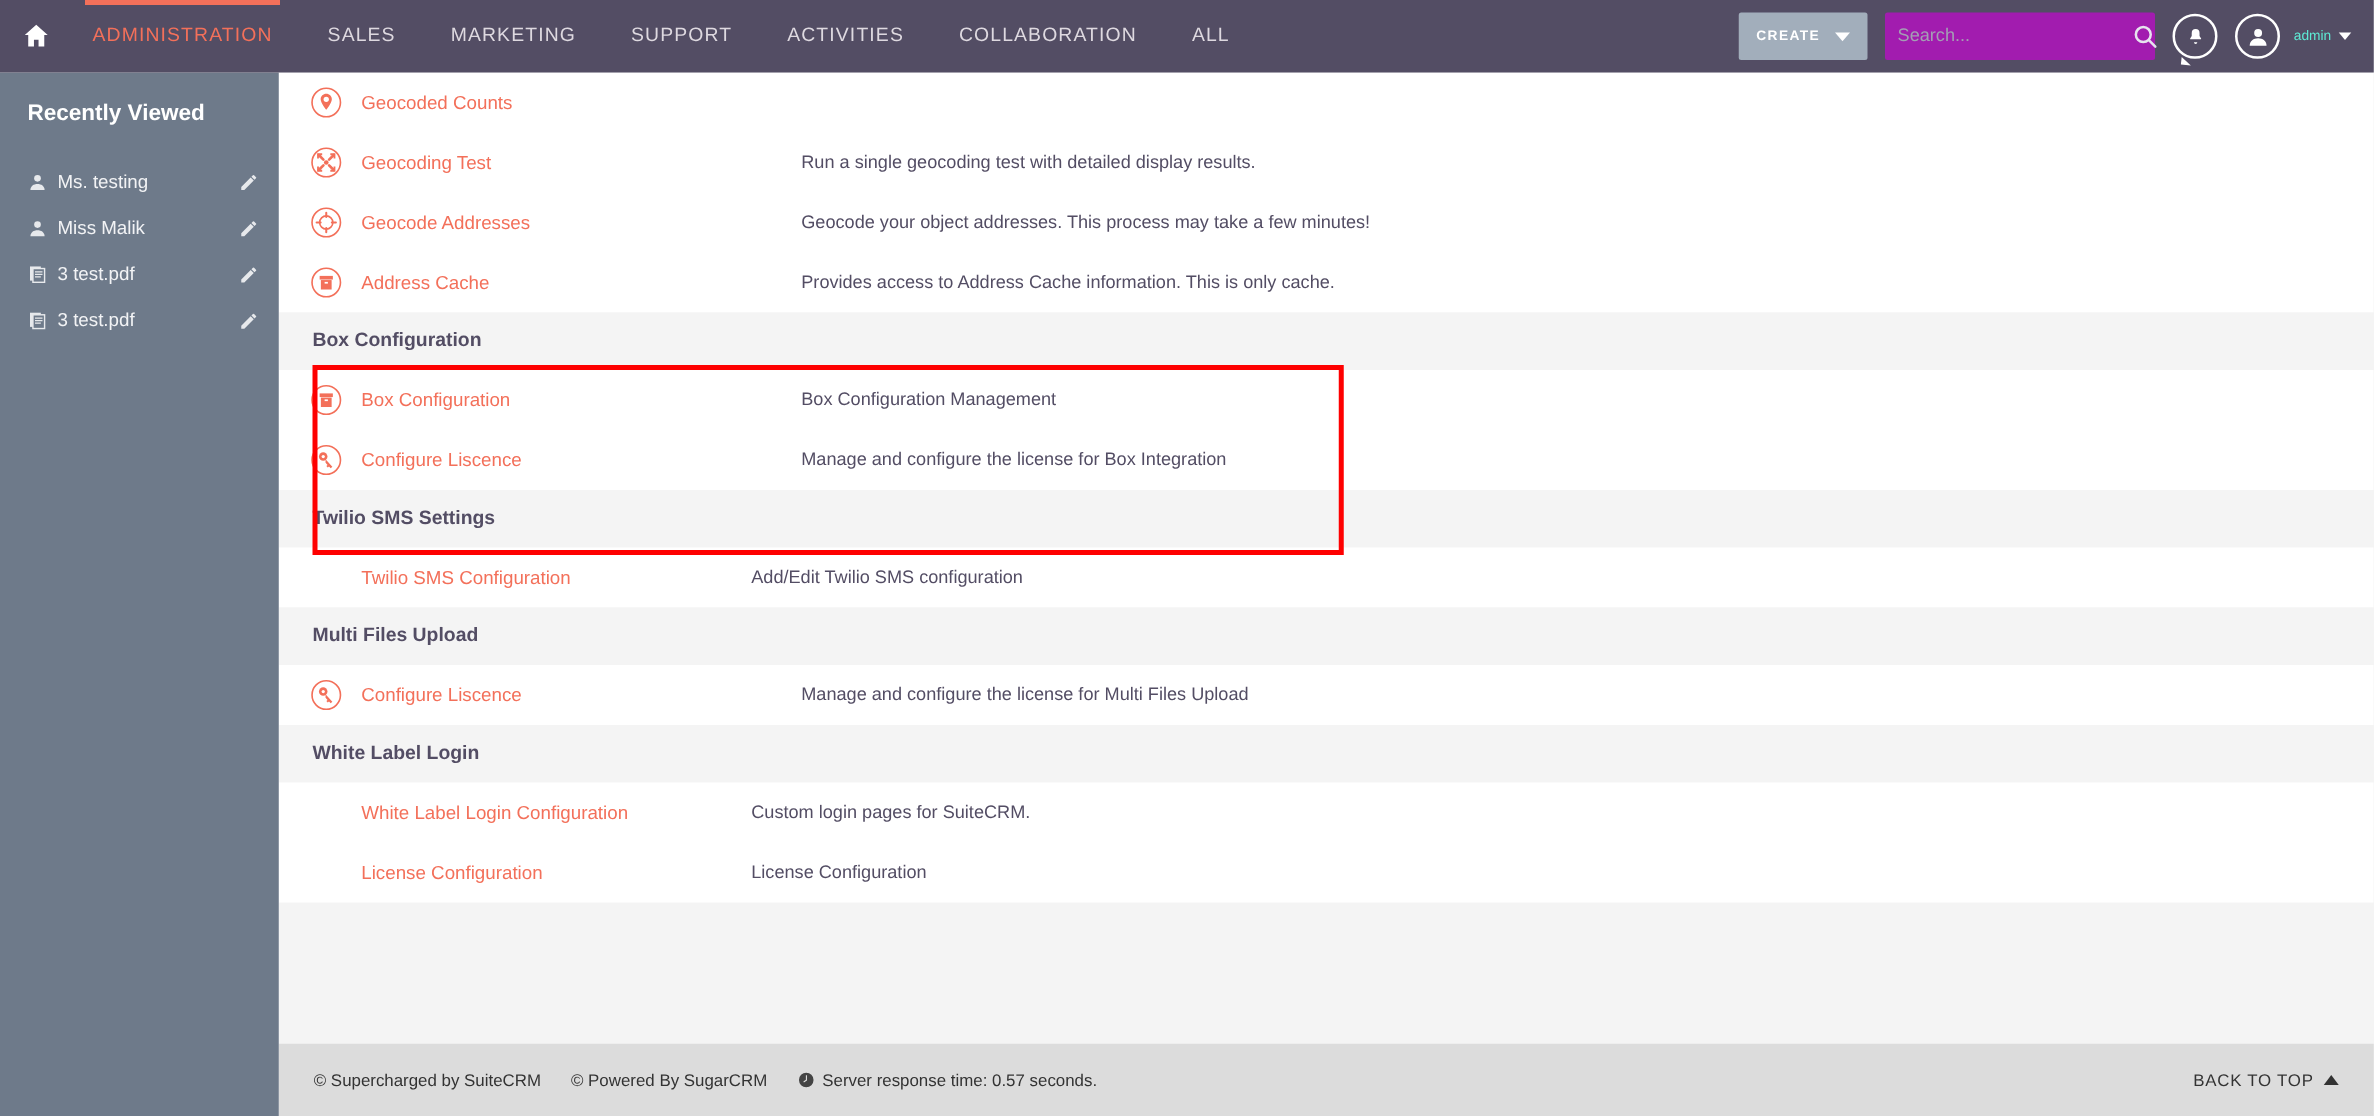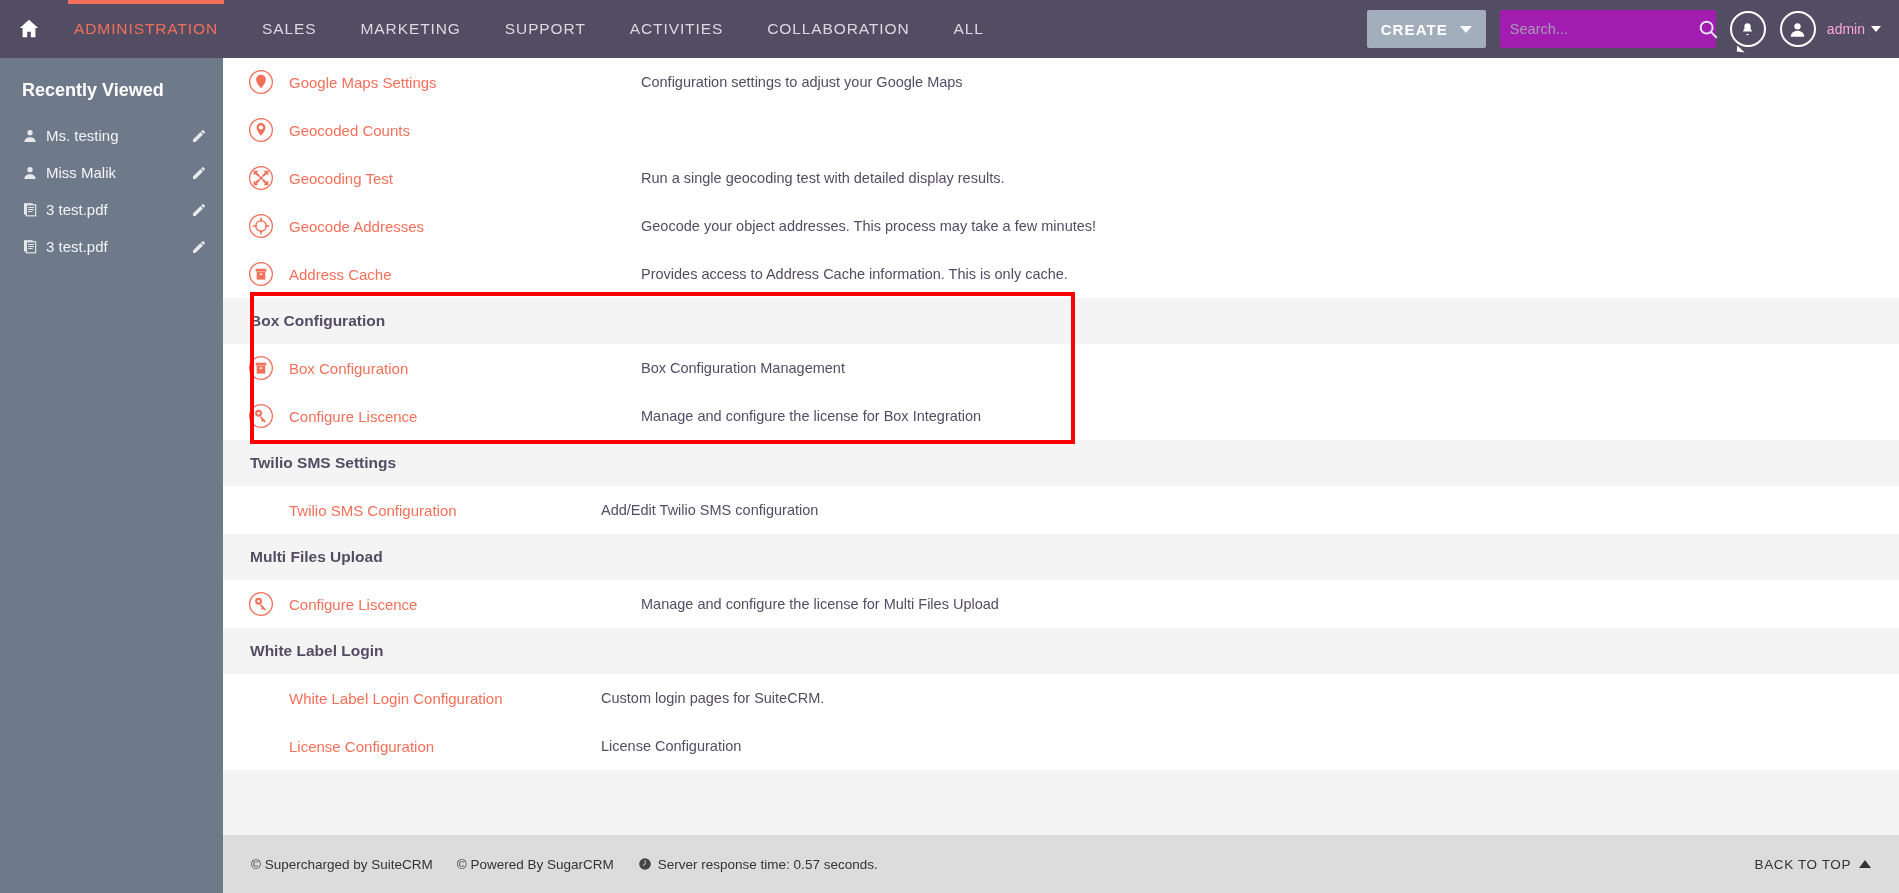--- a/index.html
+++ b/index.html
@@ -30,21 +30,21 @@
   .nav-item.active { color: #f3705a; }
   .nav-item.active:before {
     content: ""; position: absolute; top: 0; left: 16px; right: 16px;
     height: 4px; background: #f3705a;
   }
   .nav-right {
     margin-left: auto; display: flex; align-items: center; height: 58px;
     padding-right: 18px;
   }
   .create-btn {
-    background: #a2aebb; color: #fff; font-size: 15px; letter-spacing: 1.1px;
+    background: #a2aebb; color: #fff; font-size: 11px; letter-spacing: 1.1px;
     font-weight: bold; height: 38px; display: flex; align-items: center;
     padding: 0 14px; cursor: pointer; border-radius: 2px;
   }
   .create-btn .caret {
     margin-left: 12px; width: 0; height: 0;
     border-left: 6px solid transparent; border-right: 6px solid transparent;
     border-top: 7px solid #fff;
   }
   .searchbox {
     margin-left: 14px; background: #a21caf; width: 216px; height: 38px;
@@ -59,40 +59,40 @@
     width: 36px; height: 36px; border: 2.3px solid #fff; border-radius: 50%;
     display: flex; align-items: center; justify-content: center;
     margin-left: 14px; color: #fff; position: relative; cursor: pointer;
   }
   .icon-circle.notif:after {
     content: ""; position: absolute; bottom: -7px; left: 5px;
     border-left: 8px solid #fff; border-top: 6px solid transparent;
     border-bottom: 0; transform: rotate(6deg);
   }
   .admin-label {
-    color: #f9a8d4; font-size: 14px; margin-left: 11px; cursor: pointer;
+    color: #5eead4; font-size: 11px; margin-left: 11px; cursor: pointer;
     display: flex; align-items: center;
   }
   .admin-label .caret {
     margin-left: 6px; width: 0; height: 0;
     border-left: 5px solid transparent; border-right: 5px solid transparent;
     border-top: 6px solid #fff;
   }
 
   
   .sidebar {
     position: absolute; top: 58px; left: 0; width: 223px; height: 835px;
     background: #6e7a8a; z-index: 20;
   }
   .sidebar-title {
     color: #fff; font-size: 18px; font-weight: bold;
     padding: 22px 0 16px 22px;
   }
   .sidebar-item {
-    display: flex; align-items: center; height: 37px;
+    display: flex; align-items: flex-end; height: 37px;
     padding: 0 16px 0 22px; cursor: pointer;
   }
   .sb-icon { width: 24px; color: #e7e9ec; display: flex; align-items: center; }
   .sb-label {
     color: #f2f3f5; font-size: 15px; flex: 1; white-space: nowrap;
     overflow: hidden; text-overflow: ellipsis;
   }
   .sb-pencil { color: #e7e9ec; width: 18px; display: flex; justify-content: flex-end; cursor: pointer; }
 
   .collapse-tab {
@@ -274,30 +274,20 @@
   </span>
 </div>
 
 <div class="main">
   <div class="content" id="main-content">
       <div class="panel">
         <div class="row">
           <span class="row-icon">
             <svg width="26" height="26" viewBox="0 0 32 32">
               <circle cx="16" cy="16" r="14" fill="none" stroke="#f3705a" stroke-width="1.6"></circle>
-              <path d="M16 7c-3.4 0-6 2.6-6 5.9 0 4.3 6 11.1 6 11.1s6-6.8 6-11.1C22 9.6 19.4 7 16 7z" fill="#f3705a"></path>
-            </svg>
-          </span>
-          <span class="row-label">Google Maps Settings</span>
-          <span class="row-desc">Configuration settings to adjust your Google Maps</span>
-        </div>
-        <div class="row">
-          <span class="row-icon">
-            <svg width="26" height="26" viewBox="0 0 32 32">
-              <circle cx="16" cy="16" r="14" fill="none" stroke="#f3705a" stroke-width="1.6"></circle>
               <path d="M16 7.5c-3.1 0-5.5 2.4-5.5 5.4 0 4 5.5 10.3 5.5 10.3s5.5-6.3 5.5-10.3c0-3-2.4-5.4-5.5-5.4z" fill="#f3705a"></path>
               <circle cx="16" cy="12.9" r="2.6" fill="#fff"></circle>
             </svg>
           </span>
           <span class="row-label">Geocoded Counts</span>
         </div>
         <div class="row">
           <span class="row-icon">
             <svg width="26" height="26" viewBox="0 0 32 32">
               <circle cx="16" cy="16" r="14" fill="none" stroke="#f3705a" stroke-width="1.6"></circle>

